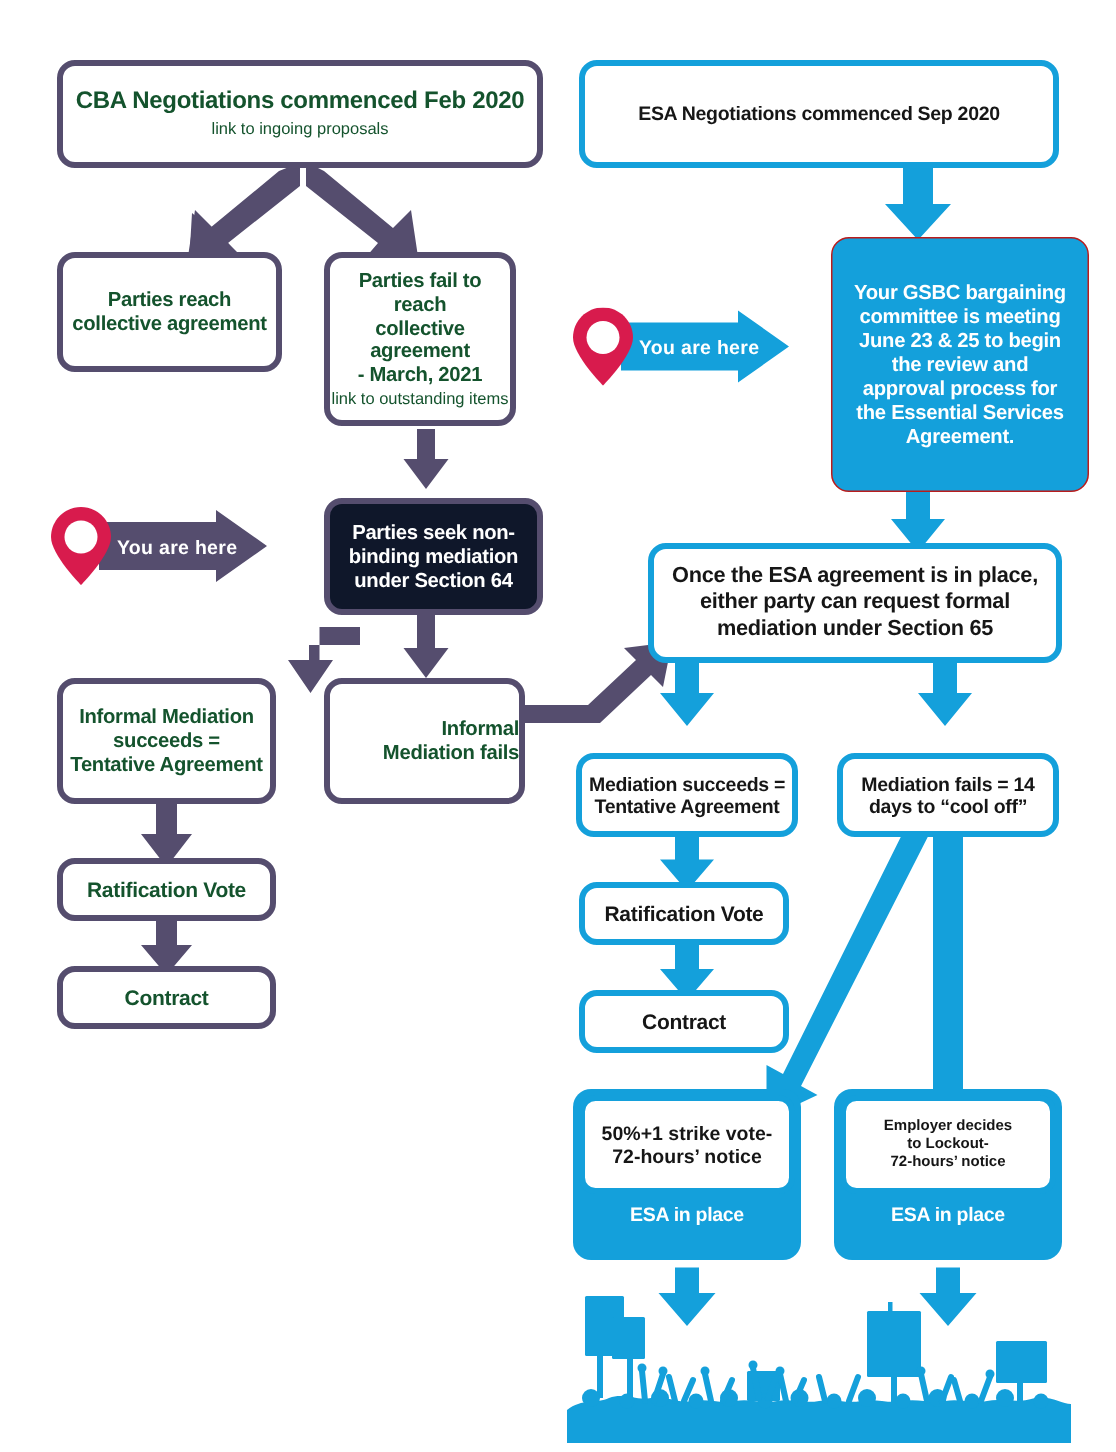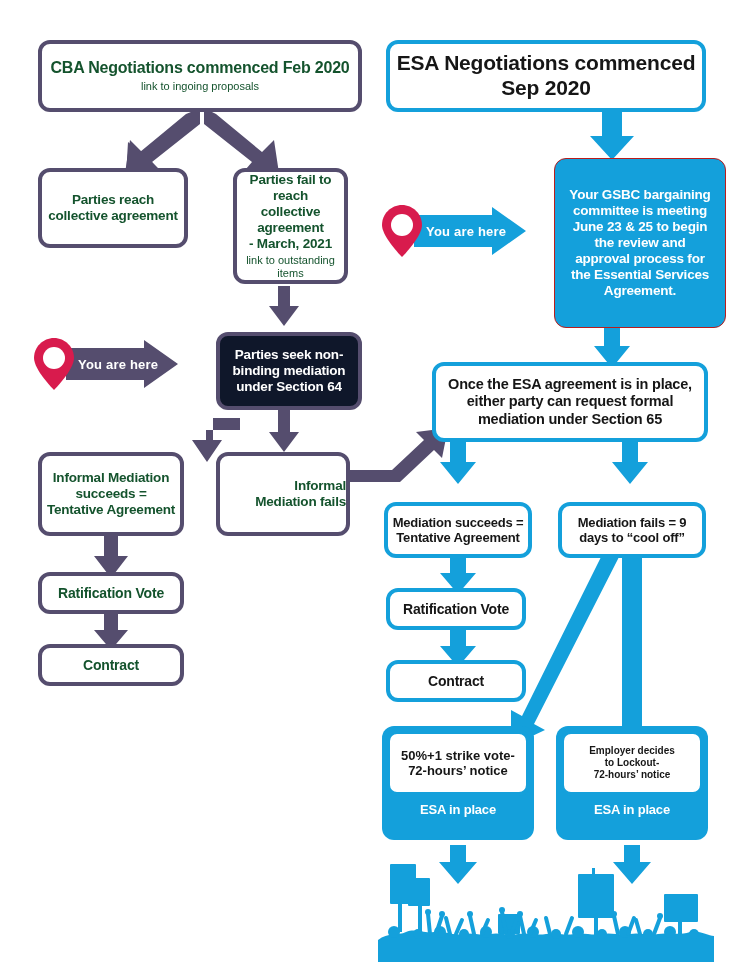--- a/index.html
+++ b/index.html
@@ -170,30 +170,30 @@
 
       <path d="M624,845 L640,845 L640,862 L651,862 L632,884 L613,862 L624,862 Z"></path>
     </g>
   </svg>
 
   <div class="node p-out" style="left:38px; top:40px; width:324px; height:72px; font-size:16px;">
     <div>CBA Negotiations commenced Feb 2020</div>
     <div class="sub">link to ingoing proposals</div>
   </div>
 
-  <div class="node b-out" style="left:386px; top:40px; width:320px; height:72px; font-size:21px;">
+  <div class="node b-out" style="left:386px; top:40px; width:320px; height:72px; font-size:13px;">
     <div>ESA Negotiations commenced Sep 2020</div>
   </div>
 
   <div class="node p-out" style="left:38px; top:168px; width:150px; height:80px; font-size:13.5px;">
     <div>Parties reach</div>
     <div>collective agreement</div>
   </div>
 
-  <div class="node p-out" style="left:233px; top:168px; width:115px; height:116px; font-size:13.5px;">
+  <div class="node p-out" style="left:216px; top:168px; width:128px; height:116px; font-size:13.5px;">
     <div>Parties fail to reach</div>
     <div>collective agreement</div>
     <div>- March, 2021</div>
     <div class="sub">link to outstanding items</div>
   </div>
 
   <div class="node b-fill" style="left:526px; top:158px; width:172px; height:170px; font-size:13.5px; padding:4px 8px;">
     <div>Your GSBC bargaining</div>
     <div>committee is meeting</div>
     <div>June 23 &amp; 25 to begin</div>
@@ -243,21 +243,21 @@
     <div>Informal</div>
     <div>Mediation fails</div>
   </div>
 
   <div class="node b-out" style="left:384px; top:502px; width:148px; height:56px; font-size:13px;">
     <div>Mediation succeeds =</div>
     <div>Tentative Agreement</div>
   </div>
 
   <div class="node b-out" style="left:558px; top:502px; width:148px; height:56px; font-size:13px;">
-    <div>Mediation fails = 9</div>
+    <div>Mediation fails = 14</div>
     <div>days to “cool off”</div>
   </div>
 
   <div class="node p-out" style="left:38px; top:572px; width:146px; height:42px; font-size:14px;">
     <div>Ratification Vote</div>
   </div>
 
   <div class="node p-out" style="left:38px; top:644px; width:146px; height:42px; font-size:14px;">
     <div>Contract</div>
   </div>

